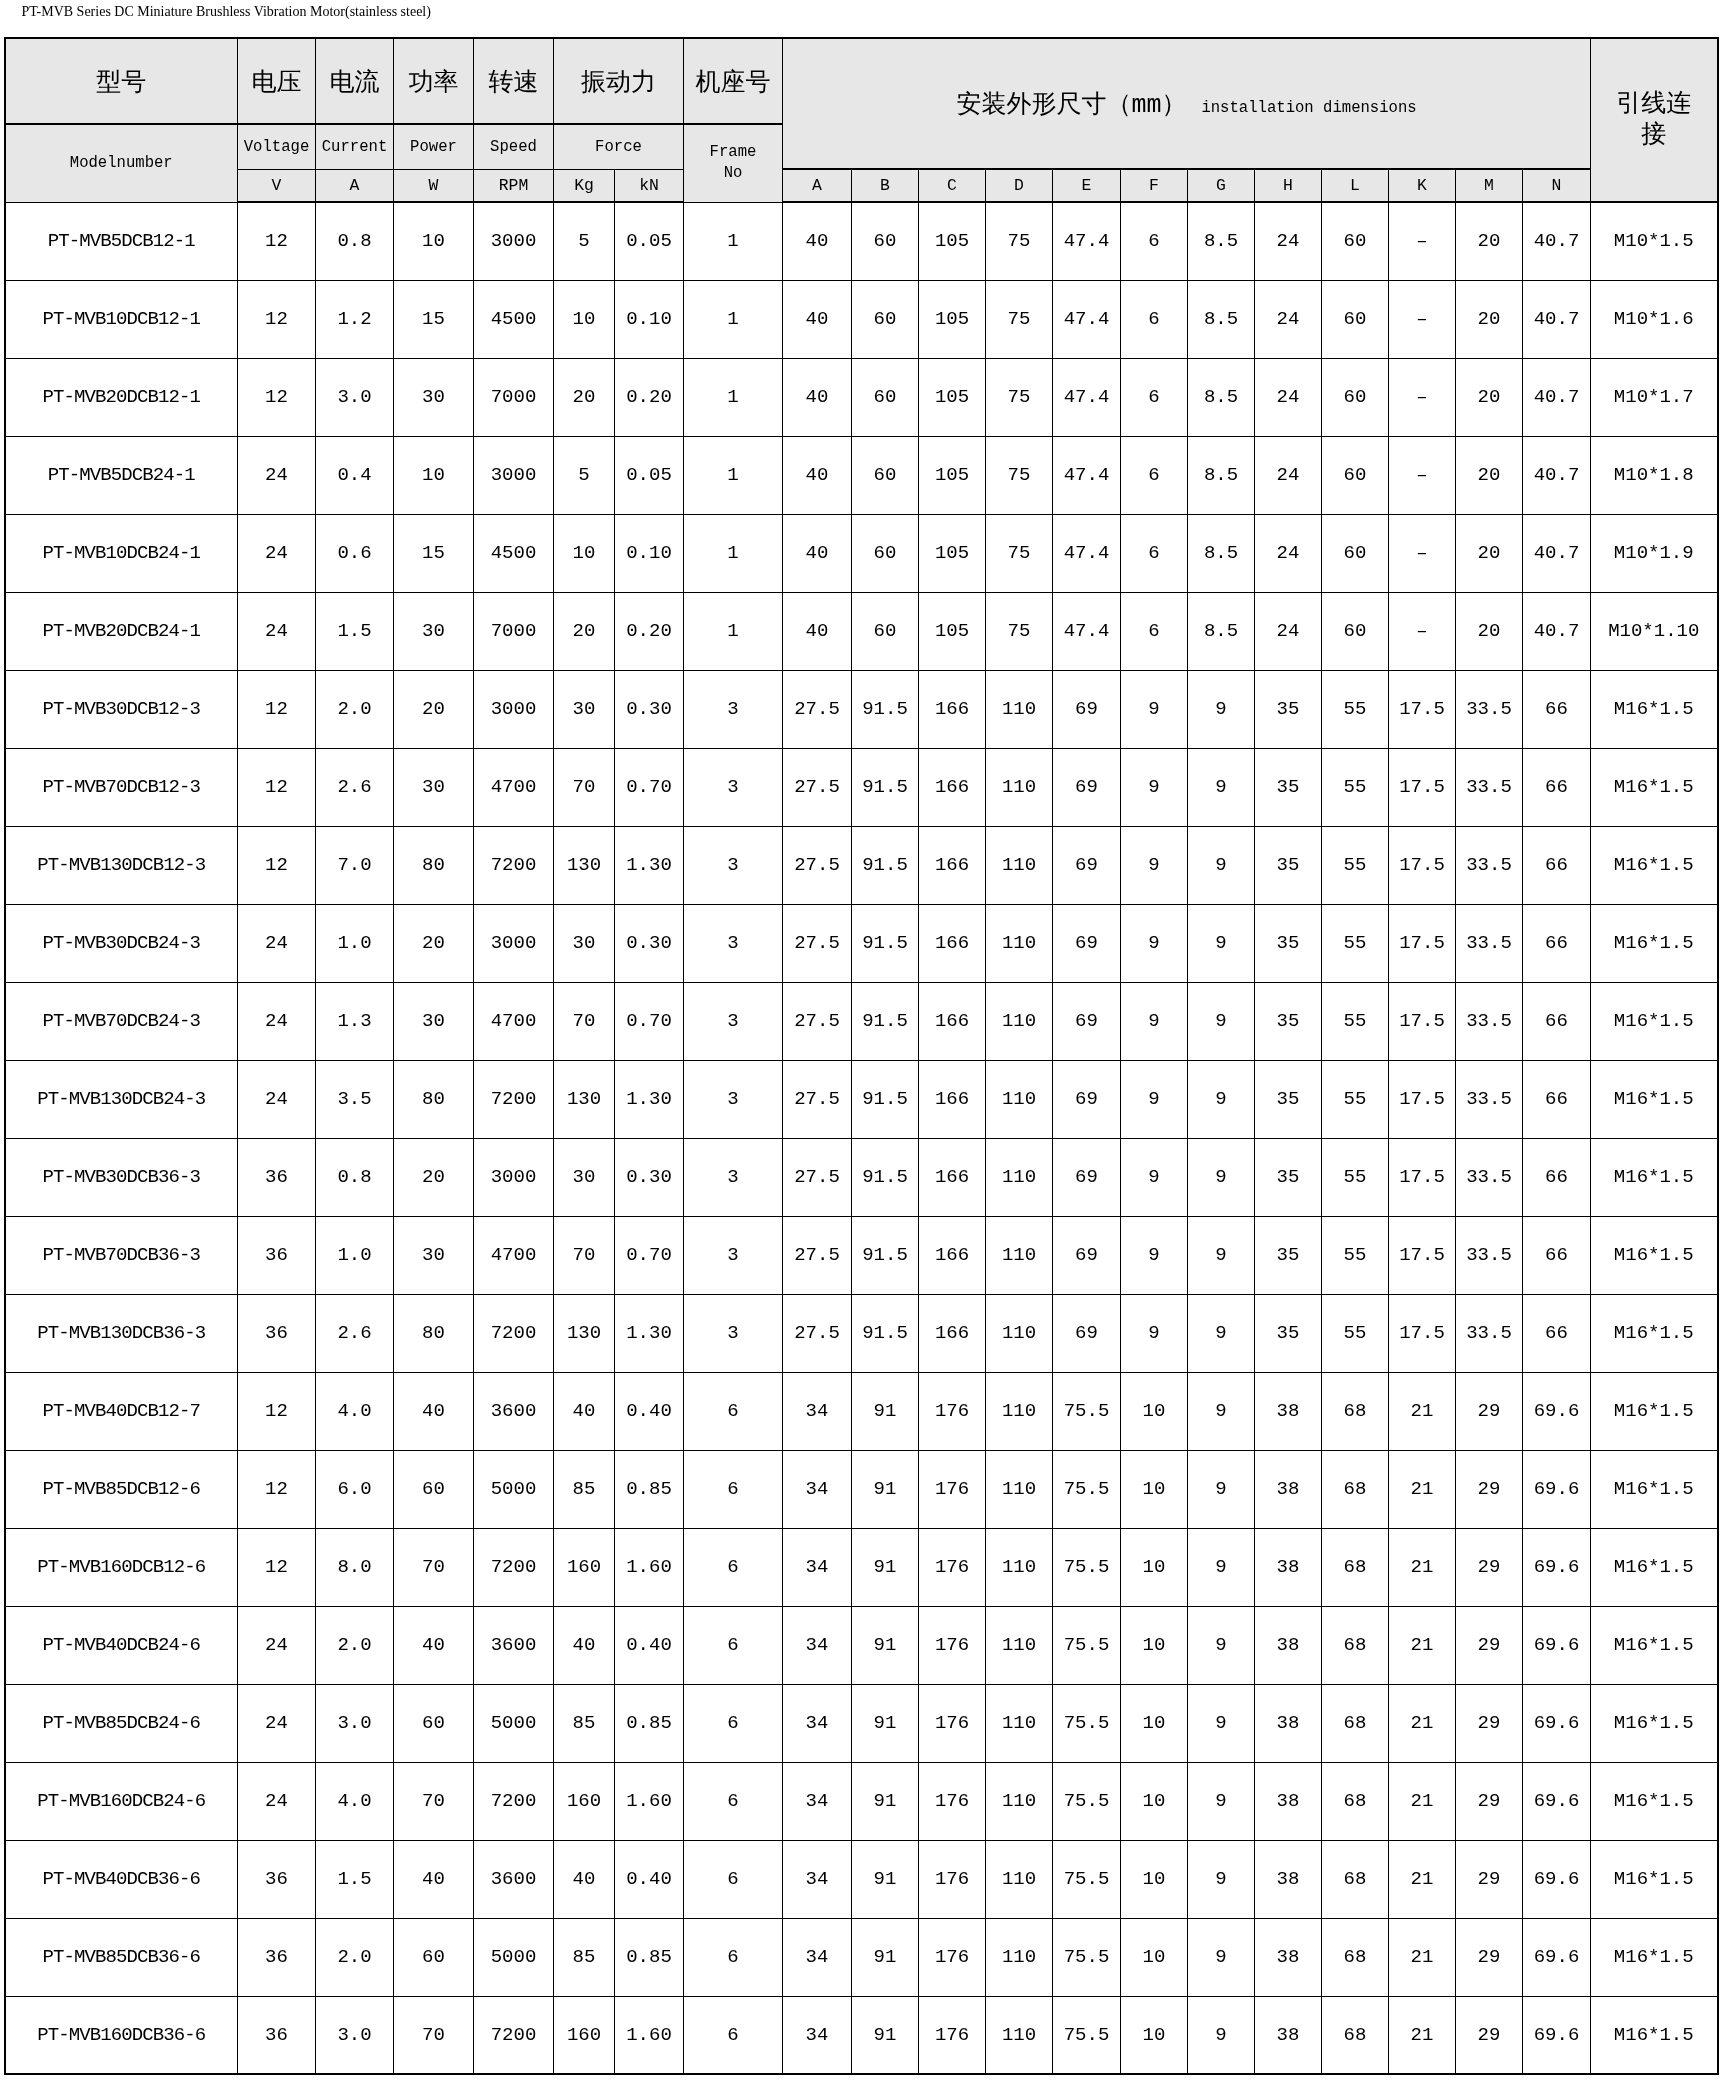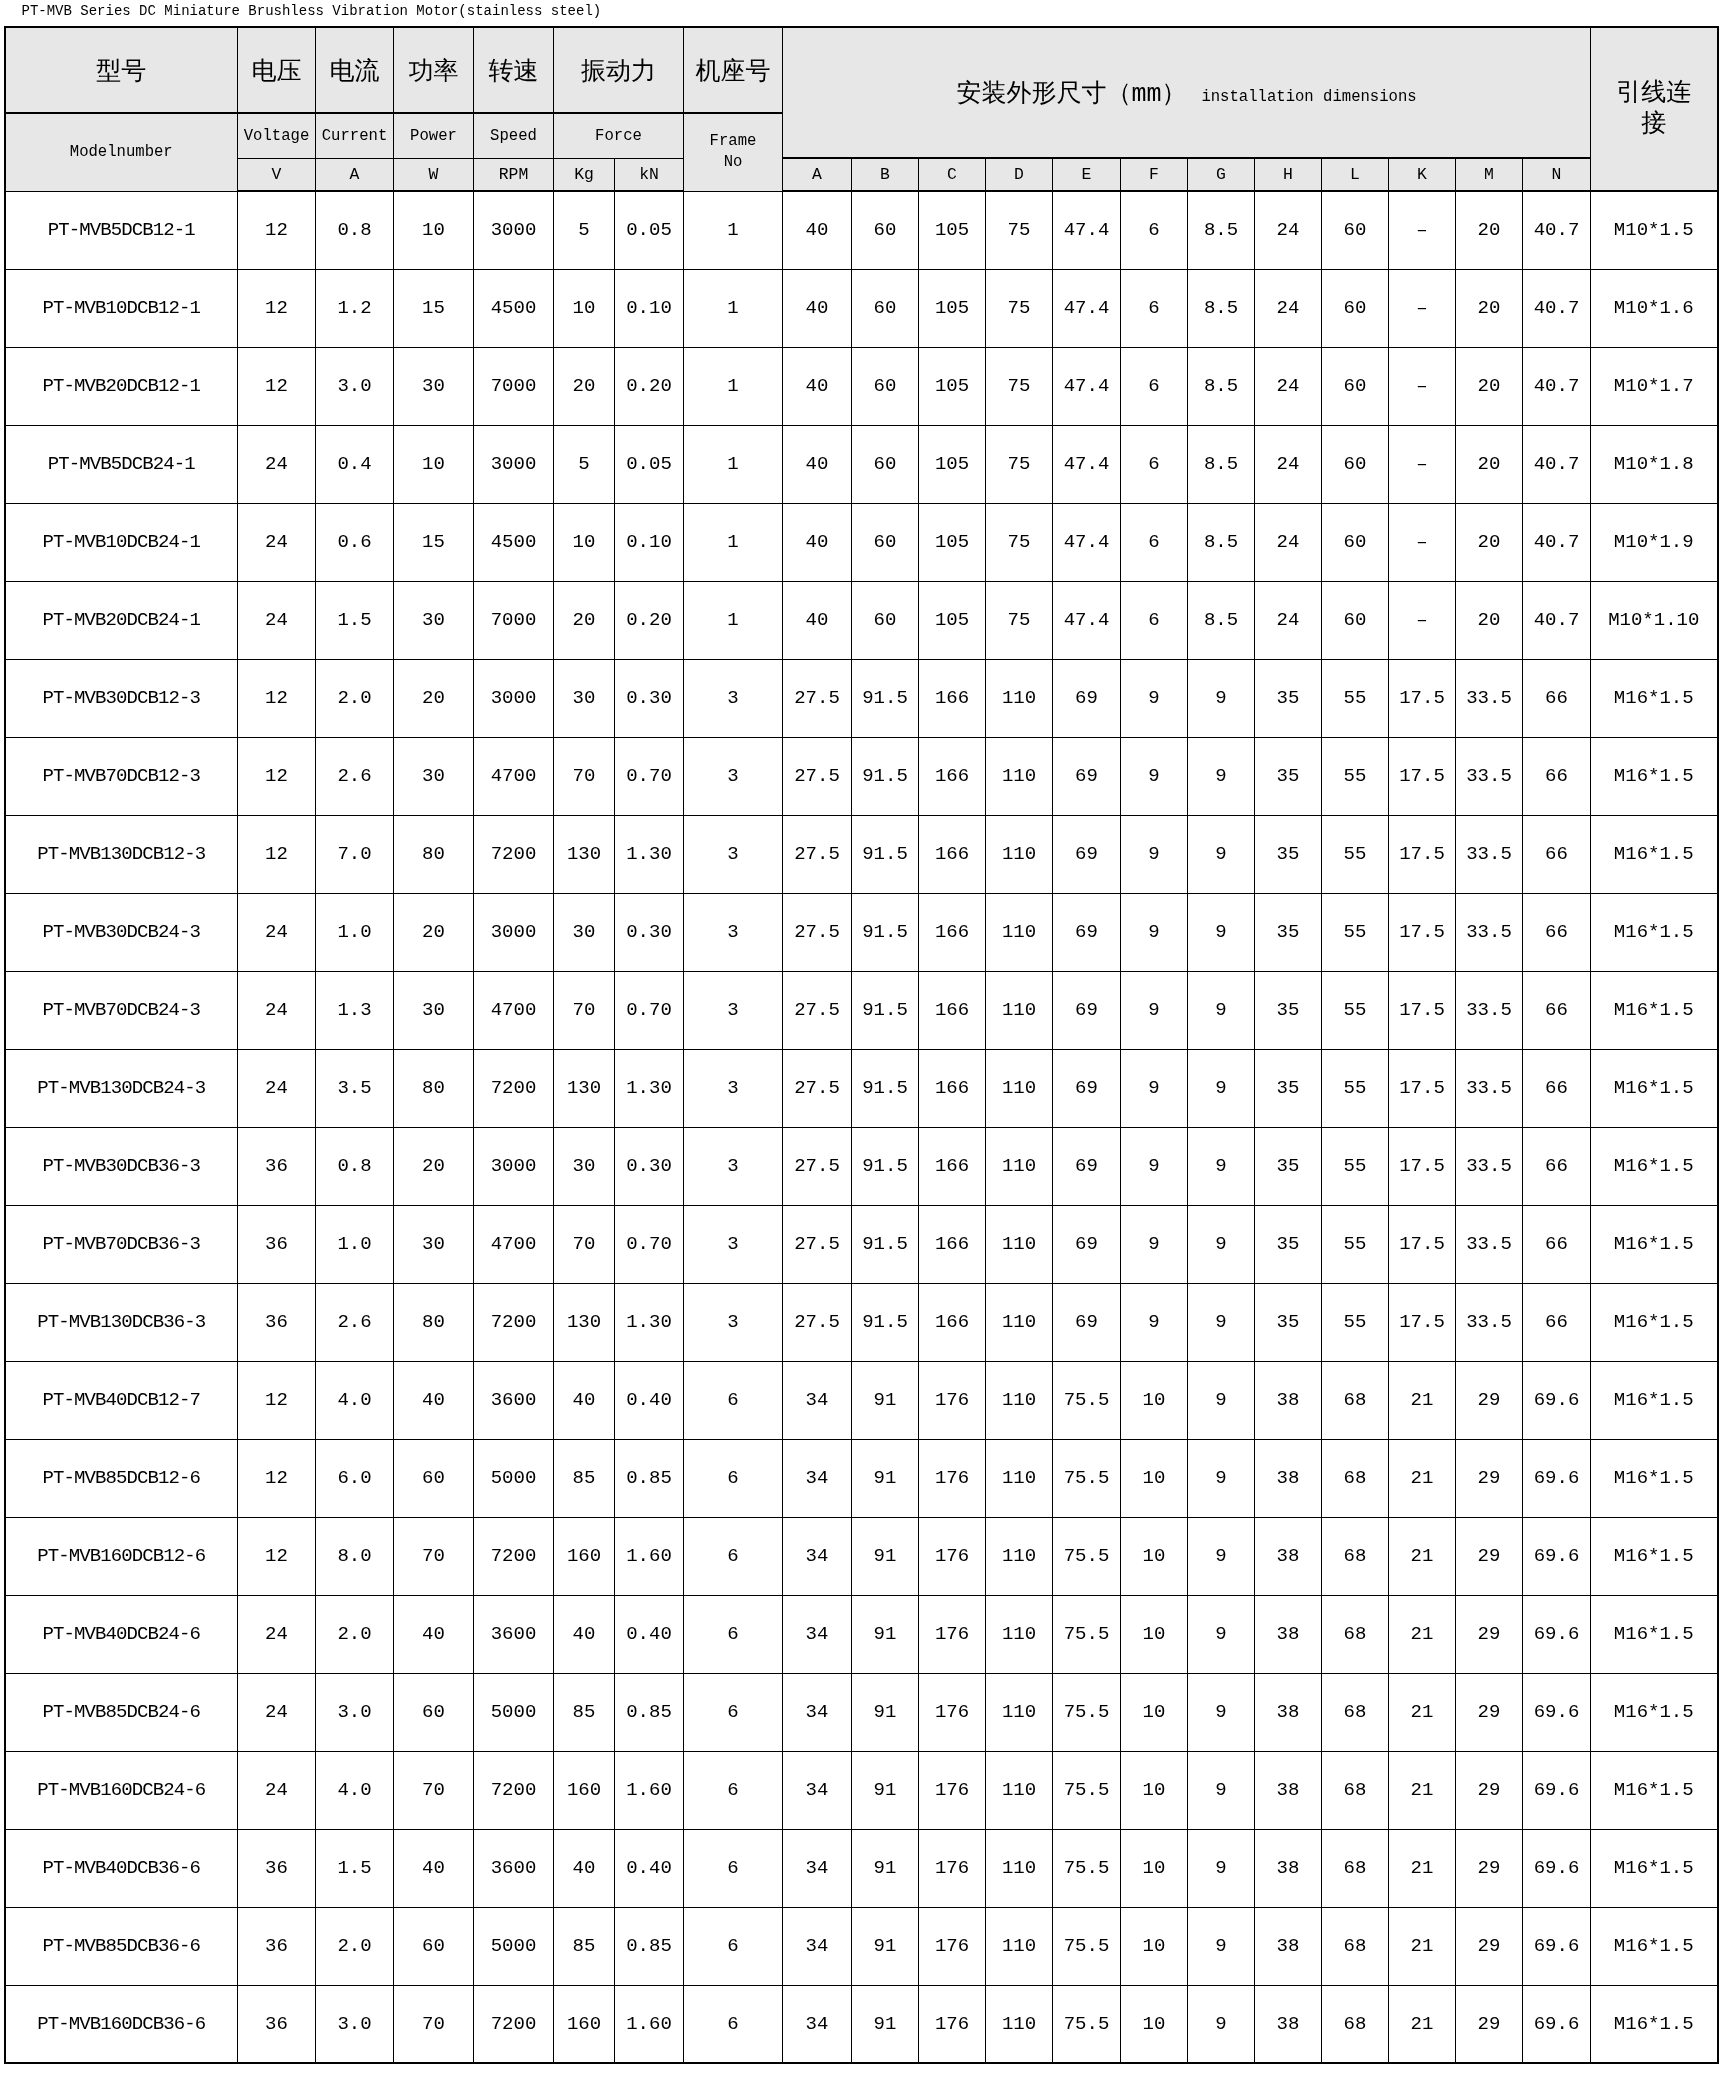--- a/index.html
+++ b/index.html
@@ -12,24 +12,24 @@
   .page { width: 1729px; height: 2096px; padding: 3.5px 5.2px 0 3.5px; }
 
   .title {
     font-family: "Liberation Mono", "DejaVu Sans", sans-serif;
     font-weight: bold;
     font-size: 27px;
     line-height: 29px;
     letter-spacing: 0px;
   }
   .subtitle {
-    font-family: Liberation Mono, monospace;
+    font-family: Liberation Serif, serif;
     font-size: 14px;
     line-height: 15.6px;
-    margin-bottom: 7px;
+    margin-bottom: 18px;
     padding-left: 18px;
   }
 
   table.spec {
     border-collapse: collapse;
     table-layout: fixed;
     width: 1495px;
   }
   table.spec th, table.spec td {
     border: 1.7px solid #000;

